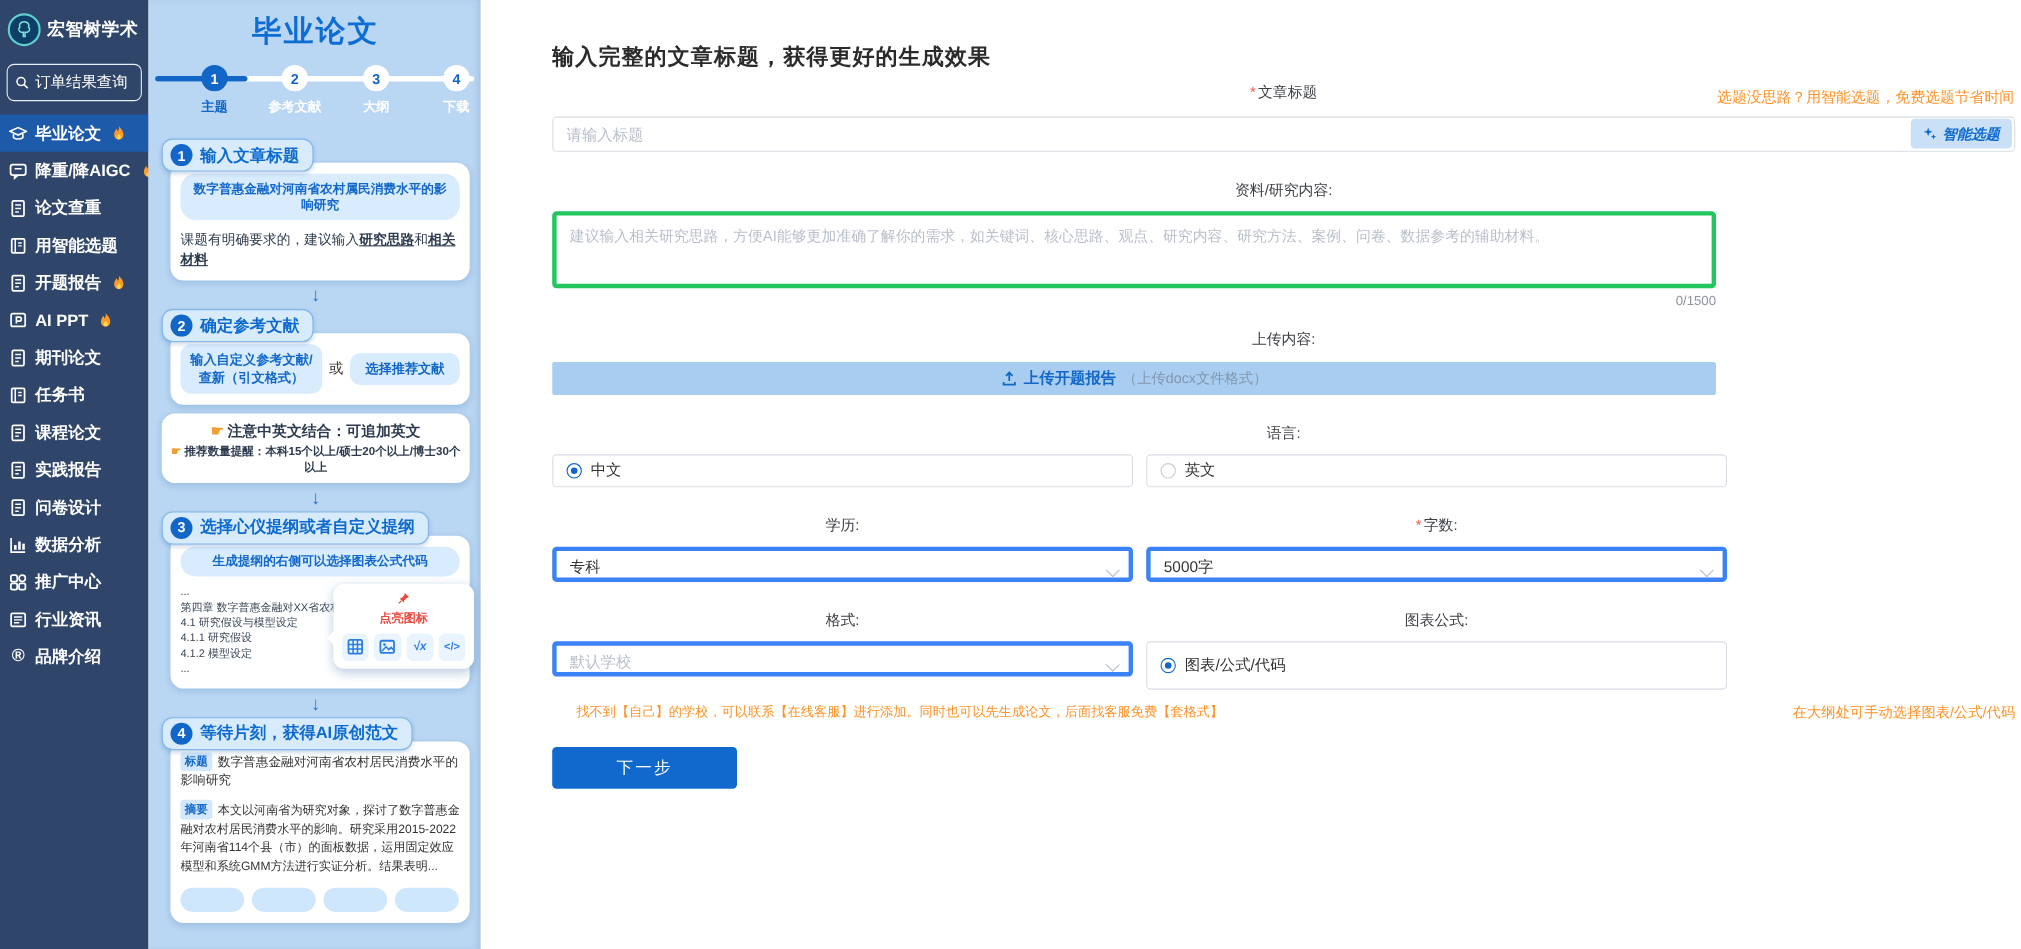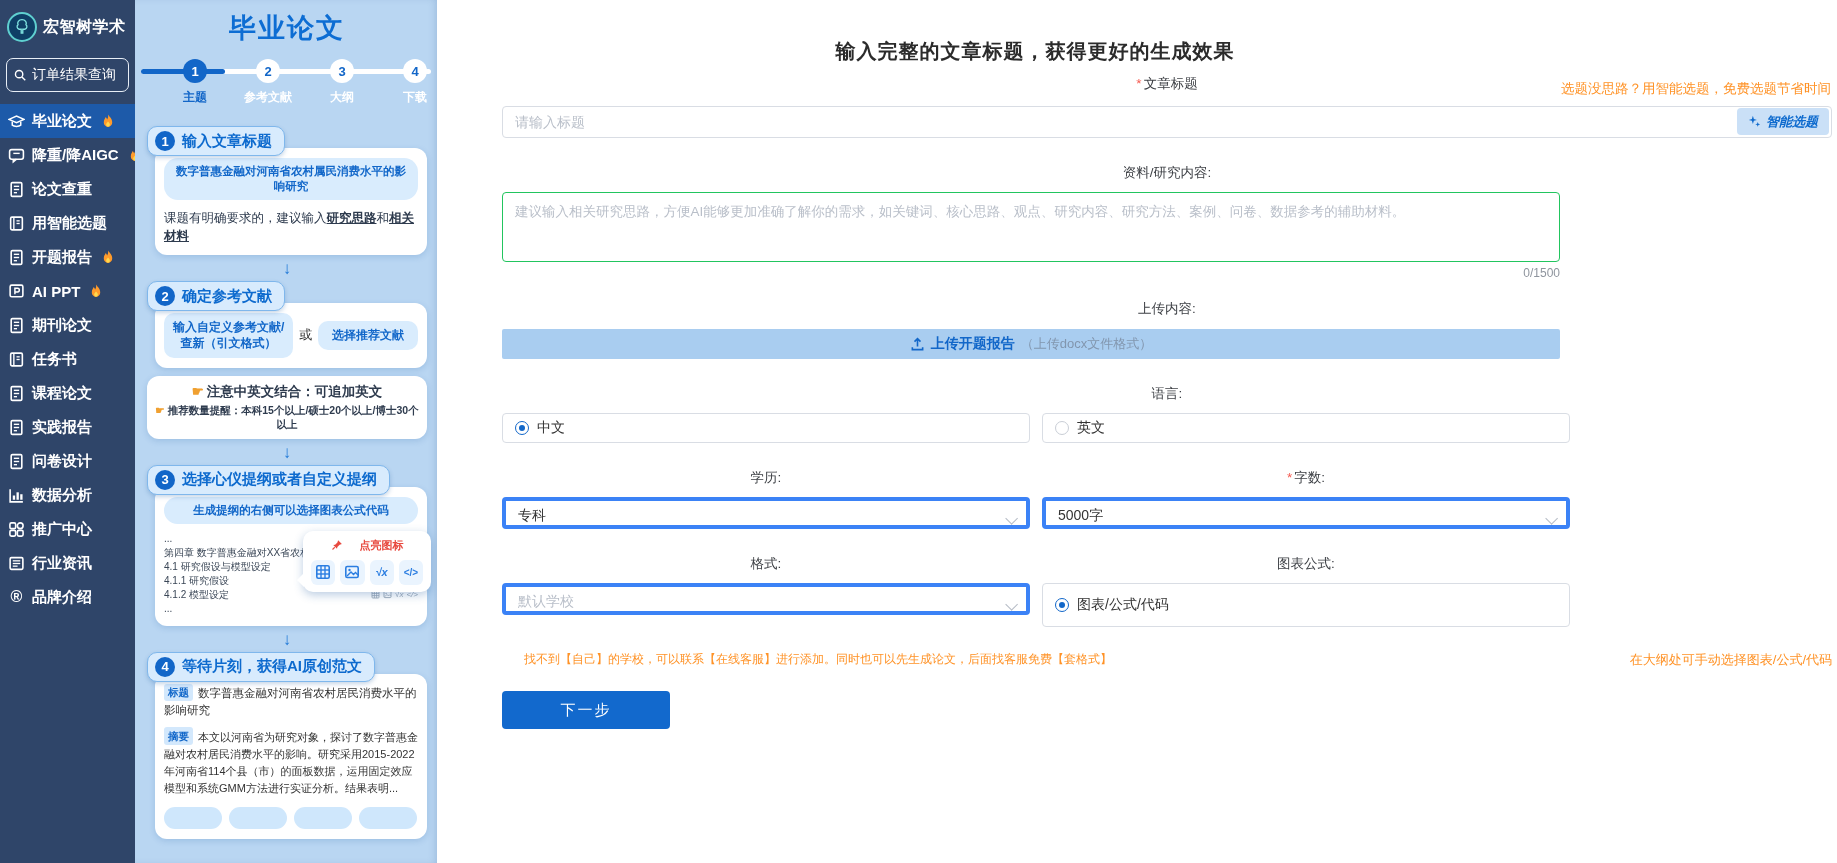--- a/index.html
+++ b/index.html
@@ -58,69 +58,69 @@
   .finger { color:#f0a030; margin-right:3px; }
   .outline { margin-top:8px; font-size:10px; color:#3a4656; line-height:1.4; }
   .outline-row { display:flex; align-items:center; height:14px; }
   .outline-row .txt { white-space:nowrap; overflow:hidden; flex:1; }
   .mini-icons { display:flex; gap:3px; color:#9aa7b6; flex:0 0 auto; margin-left:4px; }
   .mini-icons svg { width:9px; height:9px; }
   .mini-fx, .mini-code { font-size:8px; line-height:9px; font-style:italic; }
   .tooltip { position:absolute; right:-4px; top:44px; width:128px; background:#fff; border-radius:10px; padding:7px 8px;
     box-shadow:0 3px 10px rgba(30,90,160,.3); z-index:3; }
   .tooltip:before { content:""; position:absolute; left:-6px; top:42px; border:7px solid transparent; border-right-color:#fff; border-left:0; }
-  .tooltip-label { color:#e8493f; font-size:11px; font-weight:bold; display:flex; align-items:center; gap:17px; justify-content:center; }
+  .tooltip-label { color:#e8493f; font-size:11px; font-weight:bold; display:flex; align-items:center; gap:4px; justify-content:center;flex-direction:column; }
   .tooltip-icons { display:flex; gap:5px; margin-top:7px; justify-content:center; }
   .tt-ic { width:25px; height:25px; border-radius:6px; background:#eaf4fe; color:#2a7de1; display:flex; align-items:center; justify-content:center;
     font-weight:bold; cursor:pointer; }
   .tt-ic svg { width:16px; height:16px; }
   .tt-fx { font-size:11px; font-style:italic; }
   .tt-code { font-size:10px; }
   .tag { display:inline-block; background:#d3e8fc; color:#1267c9; font-size:10.5px; font-weight:bold;
     border-radius:3px; padding:1px 4px; margin-right:5px; vertical-align:1px; }
   .sample-title { font-size:11.5px; color:#333; line-height:1.5; }
   .sample-abs { font-size:11px; color:#333; line-height:1.55; margin-top:8px; }
   .stub-pills { display:flex; gap:7px; margin-top:10px; }
   .stub-pills span { width:58px; height:22px; border-radius:11px; background:#cfe7fc; }
 
   
   .main { flex:1; background:#fff; position:relative; padding:0 5px 0 65px; height:863px; overflow:hidden; }
-  .heading { width:1066px; text-align:center; font-size:20px; font-weight:600; color:#2b2b2b; margin-top:38px; letter-spacing:1px; }
+  .heading { width:1066px; font-size:20px; font-weight:600; color:#2b2b2b; margin-top:38px; letter-spacing:1px; }
   .top-link { position:absolute; top:80px; right:6px; color:#ff9226; font-size:13.5px; cursor:pointer; white-space:nowrap; }
   .f-label { font-size:13.5px; color:#3c3f44; margin-top:26px;text-align:center; }
   .f-label .req { color:#f5594f; margin-right:2px; }
   .title-row { position:relative; width:1330px; margin-top:13px; }
   .text-input { width:100%; height:32px; border:1px solid #d9dde4; border-radius:4px; padding:0 120px 0 12px;
     font-size:14px; color:#333; font-family:"Liberation Sans",sans-serif; }
   .text-input::placeholder, textarea::placeholder { color:#b9bfc9; }
   .smart-btn { position:absolute; right:3px; top:2px; height:27px; background:#cae0f7; border:none; border-radius:4px;
     color:#0d6ace; font-size:13px; font-weight:bold; display:flex; align-items:center; gap:5px; padding:0 11px; cursor:pointer;
     font-family:"Liberation Sans",sans-serif;font-style:italic; }
-  .research-ta { display:block; width:1058px; height:70px; margin-top:10px; border:1px solid #22c55e; border-radius:4px;
+  .research-ta { display:block; width:1058px; height:70px; margin-top:10px; border:4px solid #22c55e; border-radius:4px;
     padding:9px 12px; font-size:13.5px; color:#333; resize:none; line-height:1.5; font-family:"Liberation Sans",sans-serif; }
   .counter { width:1058px; text-align:right; color:#8f959e; font-size:12px; margin-top:4px; }
   .upload-bar { width:1058px; height:30px; margin-top:11px; background:#a9cdf0; border-radius:2px; border:none; cursor:pointer;
     display:flex; align-items:center; justify-content:center; gap:6px; font-family:"Liberation Sans",sans-serif; }
   .upload-bar .ub-main { color:#1267c9; font-size:14px; font-weight:bold; }
   .upload-bar .ub-hint { color:#8296ae; font-size:13px; }
   .two-col { display:flex; width:1068px; }
   .col-l { width:528px; }
   .col-r { width:528px; margin-left:12px; }
   .opt-box { height:30px; border:1px solid #d9dde4; border-radius:4px; display:flex; align-items:center; gap:8px;
     padding:0 12px; font-size:14px; color:#333; margin-top:10px; cursor:pointer; background:#fff; }
   .radio { width:14px; height:14px; border-radius:50%; border:1px solid #c9ced6; position:relative; flex:0 0 auto; background:#fff; }
   .radio.checked { border-color:#1267c9; }
   .radio.checked:after { content:""; position:absolute; left:3px; top:3px; width:6px; height:6px; border-radius:50%; background:#1267c9; }
   .select-box { height:32px; border:4px solid #3b82f6; border-radius:4px; display:flex; align-items:flex-end;
     padding:0 12px; font-size:14px; color:#333; margin-top:10px; cursor:pointer; background:#fff; }
   .select-box .val { flex:1; }
   .select-box .val.ph { color:#b9bfc9; }
   .chev { width:9px; height:9px; border-right:1.6px solid #b6bcc6; border-bottom:1.6px solid #b6bcc6;
     transform:rotate(45deg) translateY(-3px); flex:0 0 auto; }
-  .notes-row { position:relative; width:1330px; margin-top:24px; height:18px; }
+  .notes-row { position:relative; width:1330px; margin-top:12px; height:18px; }
   .note-orange { color:#ff9226; font-size:12px; white-space:nowrap; }
   .note-left { position:absolute; left:22px; top:0; }
   .note-right { position:absolute; right:0; top:0; font-size:13px; }
   .next-btn { margin-top:22px; width:168px; height:38px; background:#1269cd; color:#fff; border:none; border-radius:4px;
     font-size:15px; cursor:pointer; font-family:"Liberation Sans",sans-serif; letter-spacing:2px; }
 </style>
 </head>
 <body>
 
 <svg width="0" height="0" style="position:absolute">

